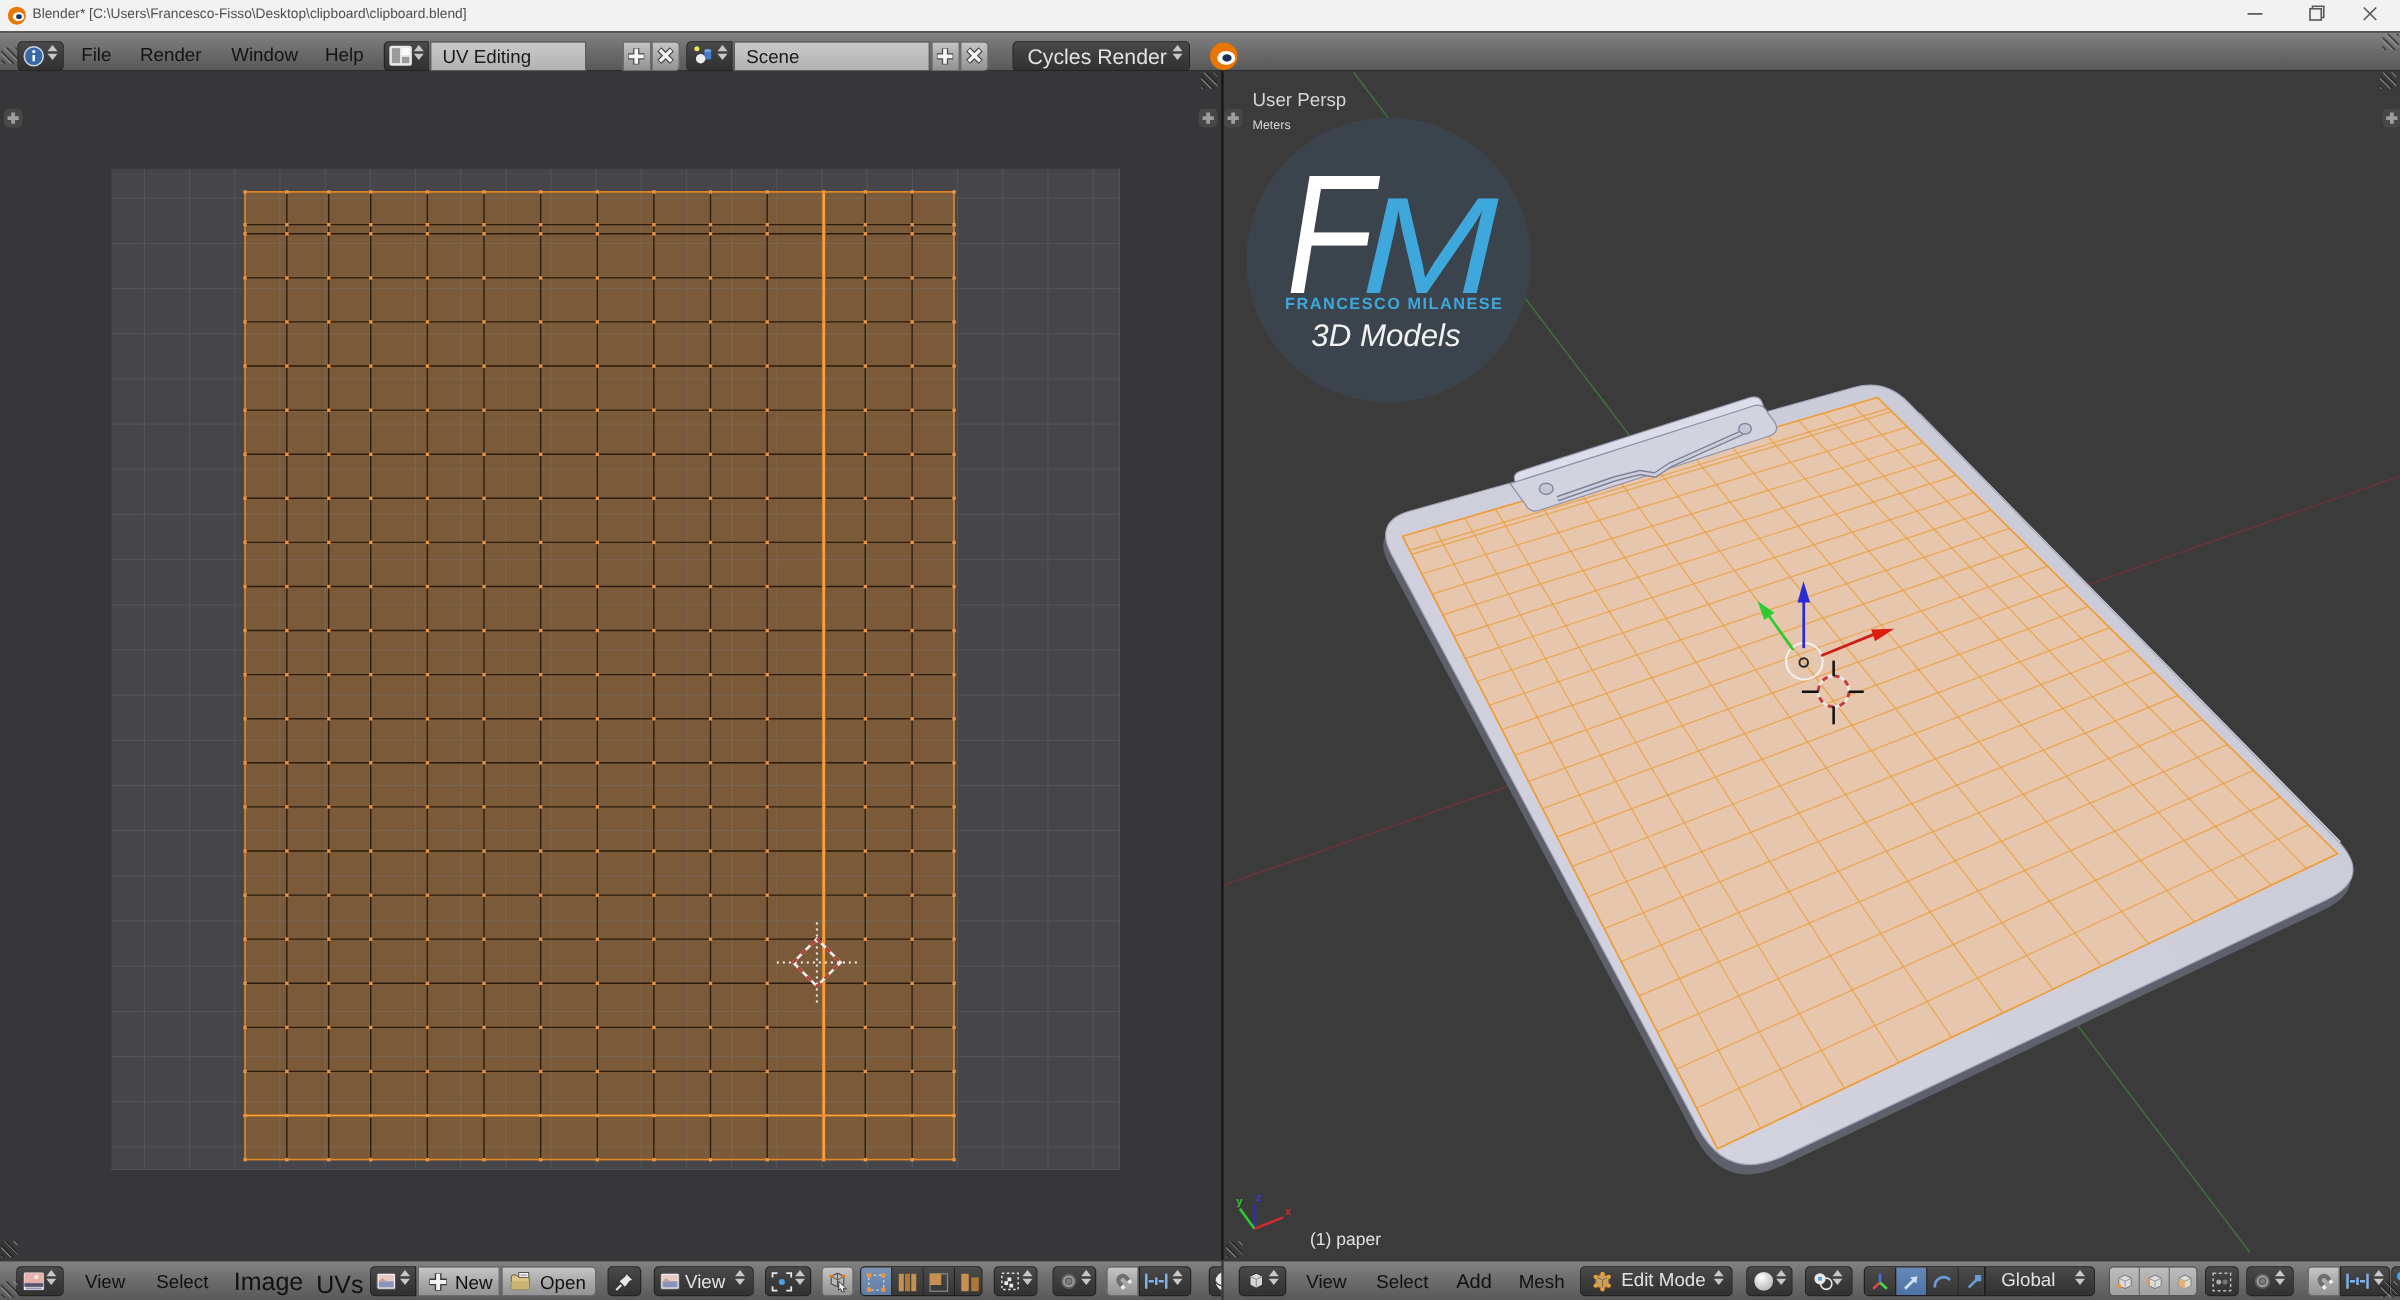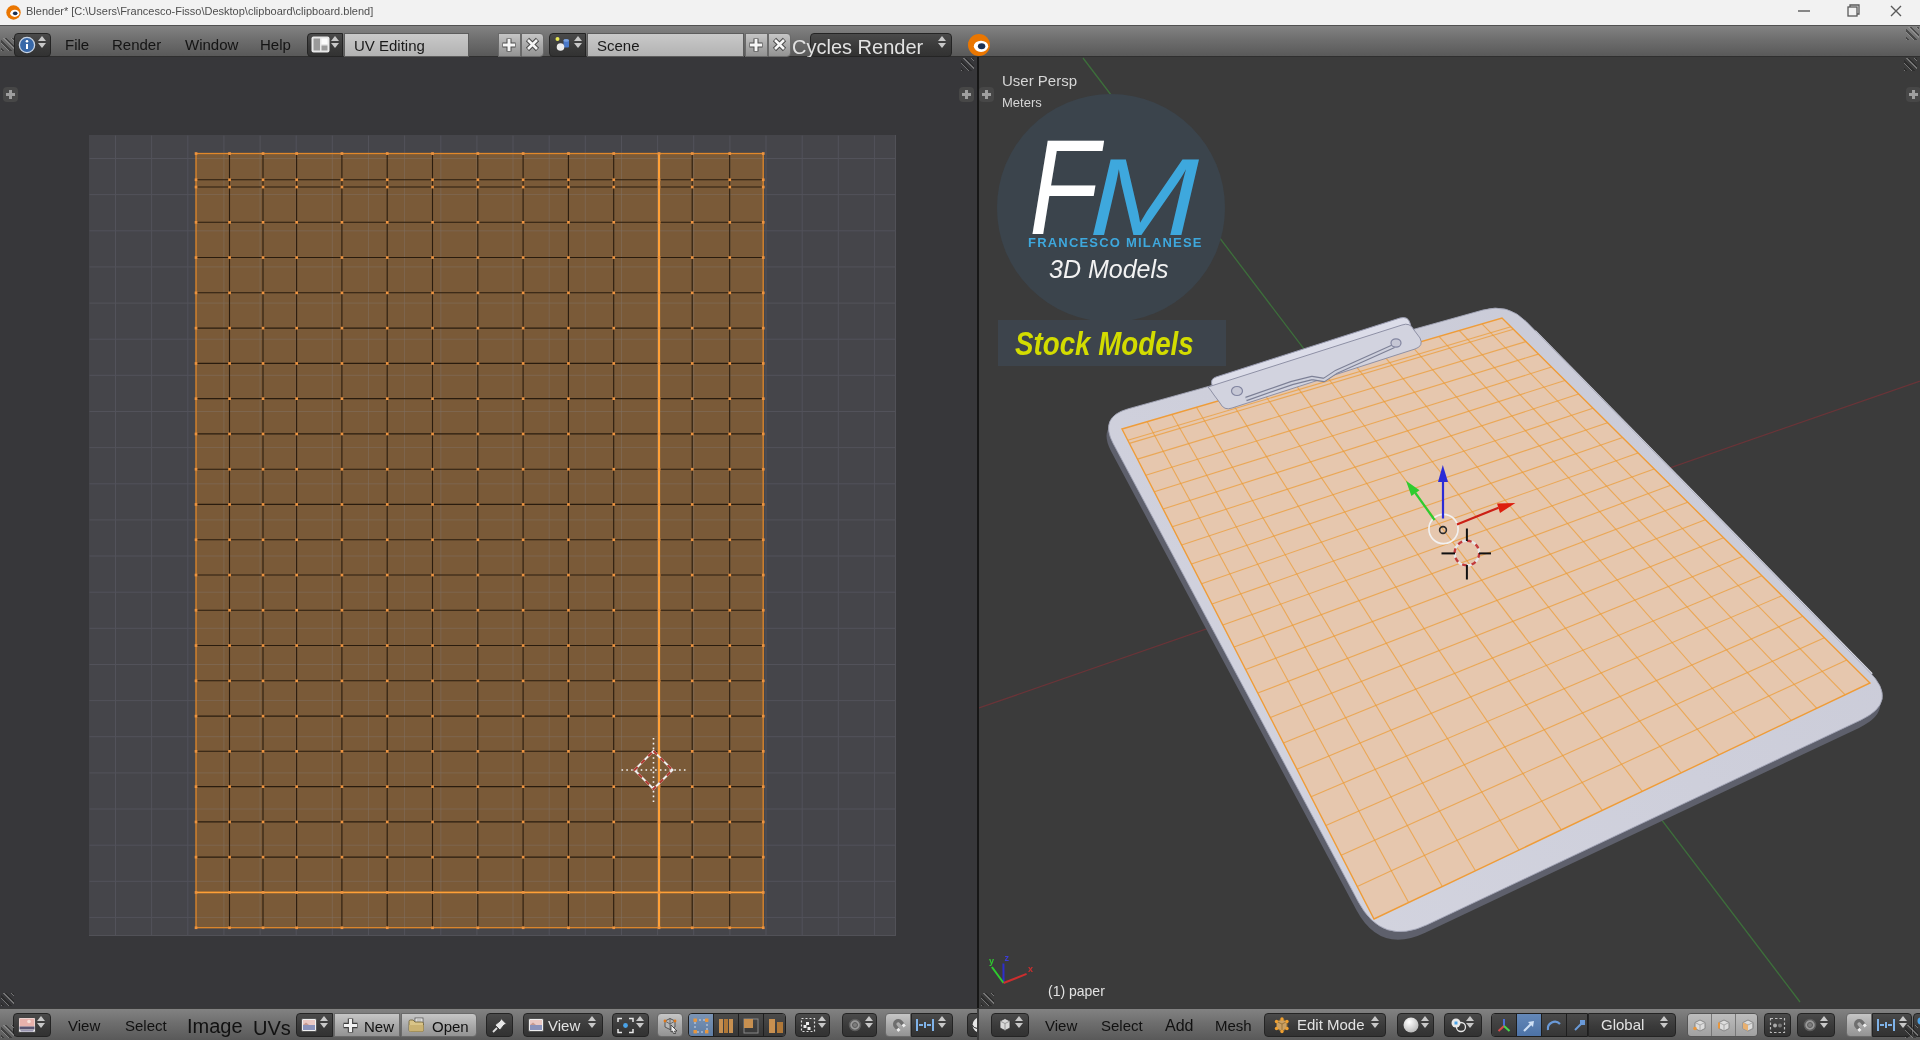--- a/index.html
+++ b/index.html
@@ -67,21 +67,21 @@
     <svg width="16" height="16" style="position:absolute;left:748px;top:11px" viewBox="0 0 16 16">
       <path d="M8,1.5 L8,14.5 M1.5,8 L14.5,8" stroke="#4a4a4a" stroke-width="5"></path>
       <path d="M8,2 L8,14 M2,8 L14,8" stroke="#f6f6f6" stroke-width="3"></path>
     </svg>
     <div style="position:absolute;left:768px;top:7px;width:23px;height:24px;background:linear-gradient(180deg,#c6c6c6,#a8a8a8 55%,#939393);border:1px solid #6a6a6a;border-radius:0 4px 4px 0;box-sizing:border-box;"></div>
     <svg width="15" height="15" style="position:absolute;left:772px;top:11px" viewBox="0 0 15 15">
       <path d="M2.5,2.5 L12.5,12.5 M12.5,2.5 L2.5,12.5" stroke="#4a4a4a" stroke-width="4.6"></path>
       <path d="M3,3 L12,12 M12,3 L3,12" stroke="#f6f6f6" stroke-width="2.6"></path>
     </svg>
     <div style="position:absolute;left:810px;top:7px;width:142px;height:24px;background:linear-gradient(180deg,#4a4a4a,#3a3a3a 55%,#323232);border:1px solid #242424;border-radius:4px;box-sizing:border-box;"></div>
-    <span style="position:absolute;left:792px;top:10px;font-size:20px;color:#e2e2e2">Cycles Render</span>
+    <span style="position:absolute;left:822px;top:10px;font-size:17px;color:#e2e2e2">Cycles Render</span>
     <div style="position:absolute;left:938px;top:10px;width:0;height:0;border-left:4px solid transparent;border-right:4px solid transparent;border-bottom:5px solid #c8c8c8"></div>
     <div style="position:absolute;left:938px;top:17px;width:0;height:0;border-left:4px solid transparent;border-right:4px solid transparent;border-top:5px solid #c8c8c8"></div>
     <svg width="26" height="26" style="position:absolute;left:966px;top:6px" viewBox="0 0 26 26">
       <circle cx="13" cy="13" r="11" fill="#ea7600"></circle>
       <ellipse cx="15" cy="14.3" rx="7.2" ry="5.6" fill="#fff"></ellipse>
       <ellipse cx="15.6" cy="14.3" rx="3.7" ry="3" fill="#1d3152"></ellipse>
       <path d="M2,10.5 L12,5 L7.5,13 Z" fill="#ea7600"></path>
     </svg>
     <div class="grip" style="left:1906px;top:1px"></div>
   </div>
@@ -663,30 +663,27 @@
       <g stroke-width="2" fill="none">
         <line x1="1003.6" y1="983" x2="1003.4" y2="963.5" stroke="#2e2ecc"></line>
         <line x1="1003.6" y1="983" x2="991.9" y2="967" stroke="#2ecc2e"></line>
         <line x1="1003.6" y1="983" x2="1026.6" y2="973.9" stroke="#cc2e2e"></line>
       </g>
       <text x="1004.5" y="961" fill="#3c3cd8" font-size="9" font-weight="bold">z</text>
       <text x="989" y="964" fill="#2ecc2e" font-size="9" font-weight="bold">y</text>
       <text x="1028" y="972" fill="#cc2e2e" font-size="9" font-weight="bold">x</text>
     </svg>
     <span style="position:absolute;left:23px;top:15px;font-size:15px;color:#d6d6d6">User Persp</span>
-    <span style="position:absolute;left:23px;top:38px;font-size:13px;color:#d6d6d6">Meters</span>
+    <span style="position:absolute;left:23px;top:38px;font-size:10px;color:#d6d6d6">Meters</span>
     <span style="position:absolute;left:69px;top:926px;font-size:14px;color:#e2e2e2">(1) paper</span>
     <div style="position:absolute;left:18px;top:37px;width:228px;height:228px;border-radius:50%;background:#3b444c">
       <span style="position:absolute;left:32px;top:25px;font-size:136px;line-height:1;font-style:italic;font-weight:400;color:#ffffff;display:inline-block;transform:scaleX(0.84);transform-origin:0 0">F</span>
       <span style="position:absolute;left:92px;top:48px;font-size:110px;line-height:1;font-style:italic;font-weight:400;color:#3ea8dd;display:inline-block;transform:scaleX(1.2);transform-origin:0 0">M</span>
       <span style="position:absolute;left:31px;top:142px;font-size:13px;line-height:1;font-weight:bold;letter-spacing:1.2px;color:#3ea8dd;white-space:nowrap">FRANCESCO MILANESE</span>
       <span style="position:absolute;left:52px;top:160px;font-size:25px;line-height:1.2;font-style:italic;color:#f2f2f2;white-space:nowrap">3D Models</span>
-    </div>
-    <div style="position:absolute;left:19px;top:263px;width:228px;height:46px;background:#3d444c">
-      <span style="position:absolute;left:17px;top:7px;font-size:33px;line-height:1;font-weight:bold;font-style:italic;color:#d3dc00;white-space:nowrap;display:inline-block;transform:scaleX(0.84);transform-origin:0 0">Stock Models</span>
     </div>
     <div class="plus" style="left:0px;top:30px"></div>
     <div class="plus" style="left:927px;top:30px"></div>
     <div class="grip" style="left:925px;top:1px"></div>
     <div class="grip" style="left:2px;top:936px"></div>
   </div>
 <div style="position:absolute;left:0;top:1008px;width:977px;height:32px;overflow:hidden;background:linear-gradient(180deg,#828282,#6e6e6e 45%,#595959);border-top:1px solid #3a3a3a">
     <div style="position:absolute;left:13px;top:4px;width:38px;height:24px;background:linear-gradient(180deg,#4a4a4a,#3a3a3a 55%,#323232);border:1px solid #242424;border-radius:4px;box-sizing:border-box;"></div>
     <svg width="18" height="16" style="position:absolute;left:18px;top:8px" viewBox="0 0 18 16">
       <rect x="0.5" y="0.5" width="17" height="15" rx="1.5" fill="#f0f0f0" stroke="#444"></rect>

